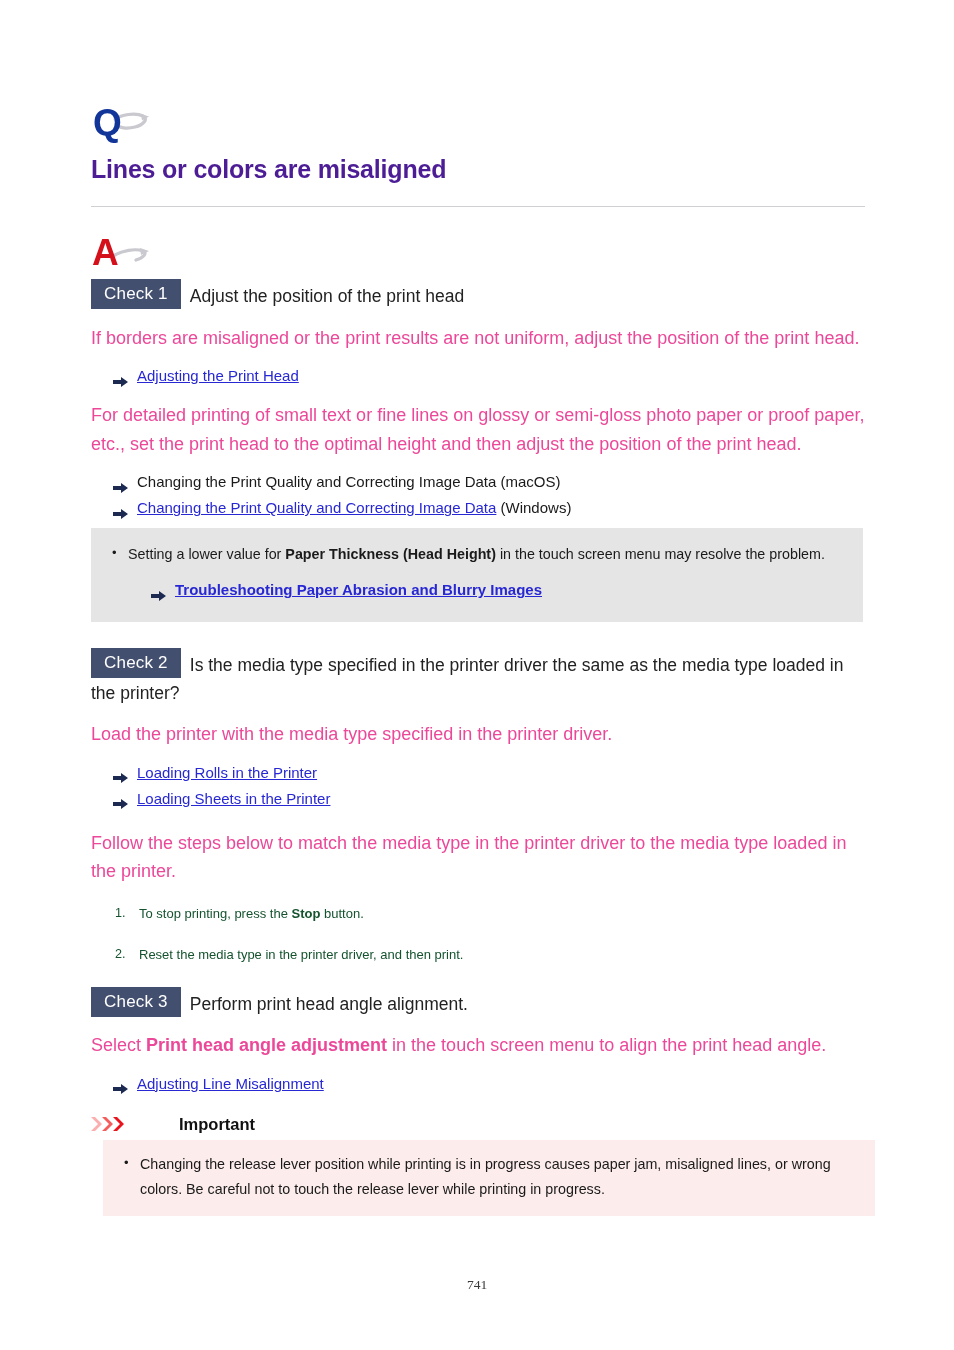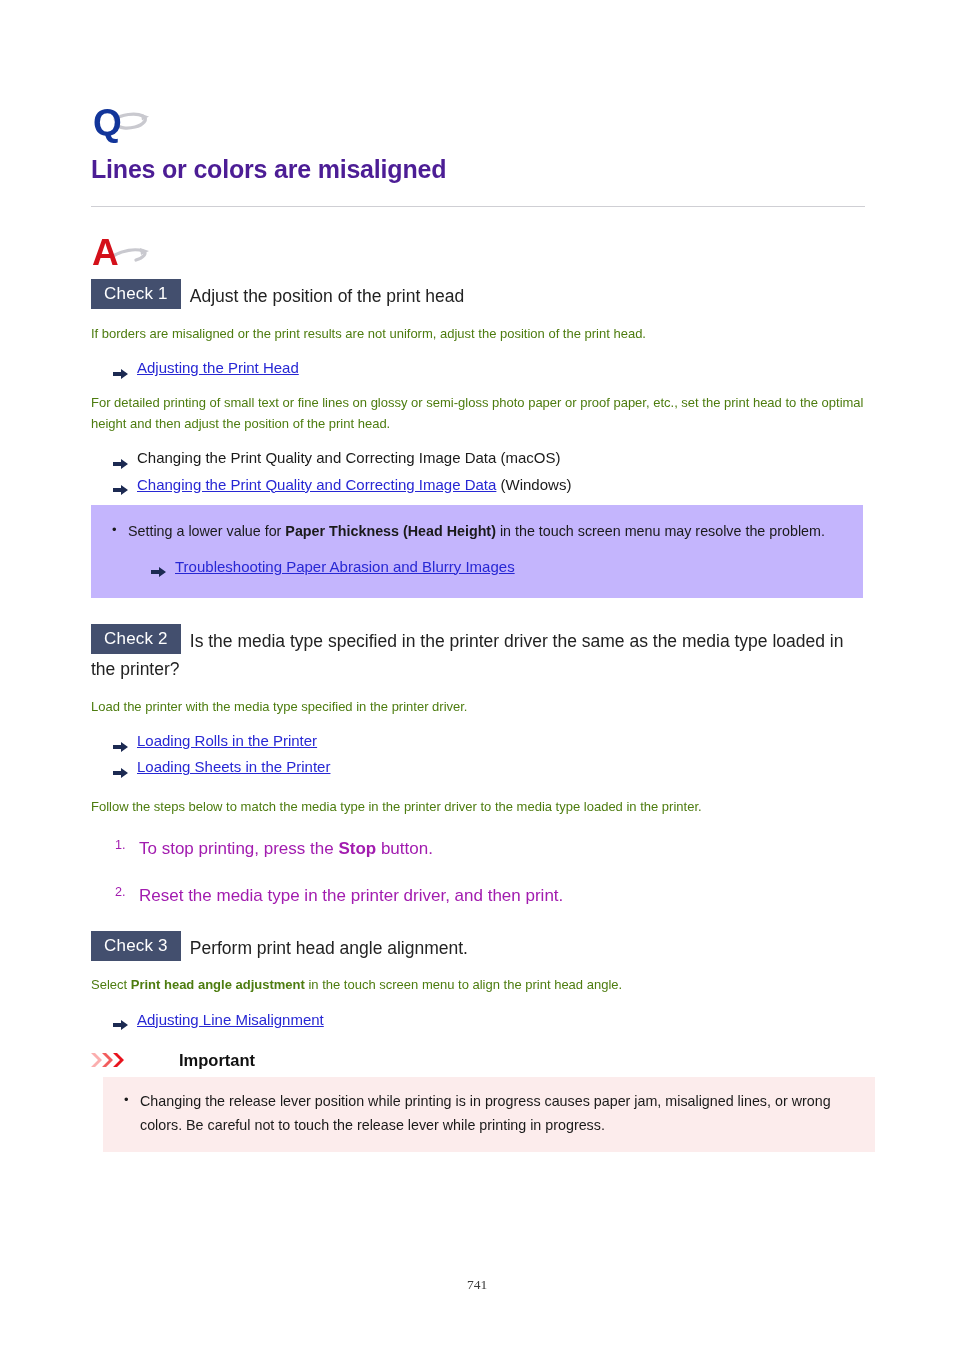--- a/index.html
+++ b/index.html
@@ -75,24 +75,24 @@
     padding: 6px 13px 7px 13px;
     margin-right: 9px;
     vertical-align: 3px;
     letter-spacing: 0.2px;
     white-space: nowrap;
   }
   .check-text { }
 
   
   p.body {
-    font-size: 13px;
+    font-size: 18px;
     line-height: 1.58;
     margin: 13px 0 0 0;
-    color: #4d7c0f;
+    color: #ec4899;
   }
 
   
   ul.arrow-list {
     list-style: none;
     margin: 11px 0 0 0;
     padding: 0 0 0 22px;
   }
   ul.arrow-list li {
     position: relative;
@@ -133,21 +133,21 @@
     font-weight: bold;
     color: #111111;
     line-height: 1;
   }
 
   .callout-box {
     margin-top: 8px;
     padding: 14px 18px 18px 18px;
     width: 736px;
   }
-  .callout-box.note { background: #c4b5fd; }
+  .callout-box.note { background: #e5e5e5; }
   .callout-box.important { background: #fcecec; }
 
   ul.bullet-list {
     list-style: none;
     margin: 0;
     padding: 0;
   }
   ul.bullet-list > li {
     position: relative;
     padding-left: 19px;
@@ -160,37 +160,38 @@
     position: absolute;
     left: 3px;
     top: 0;
     font-size: 13px;
     line-height: 1.74;
     color: #1a1a1a;
   }
   ul.bullet-list ul.arrow-list {
     margin-top: 10px;
     padding-left: 23px;
+    font-weight: bold;
   }
 
   
   ol.steps {
     margin: 18px 0 0 0;
     padding: 0 0 0 24px;
     list-style: none;
     counter-reset: stepc;
   }
   ol.steps > li {
     position: relative;
     counter-increment: stepc;
-    font-size: 17px;
+    font-size: 13px;
     line-height: 1.5;
     padding-left: 24px;
     margin-bottom: 22px;
-    color: #a21caf;
+    color: #14532d;
   }
   ol.steps > li::before {
     content: counter(stepc) ".";
     position: absolute;
     left: 0;
     top: 0;
     font-size: 12.6px;
     line-height: 1.5;
   }
 

